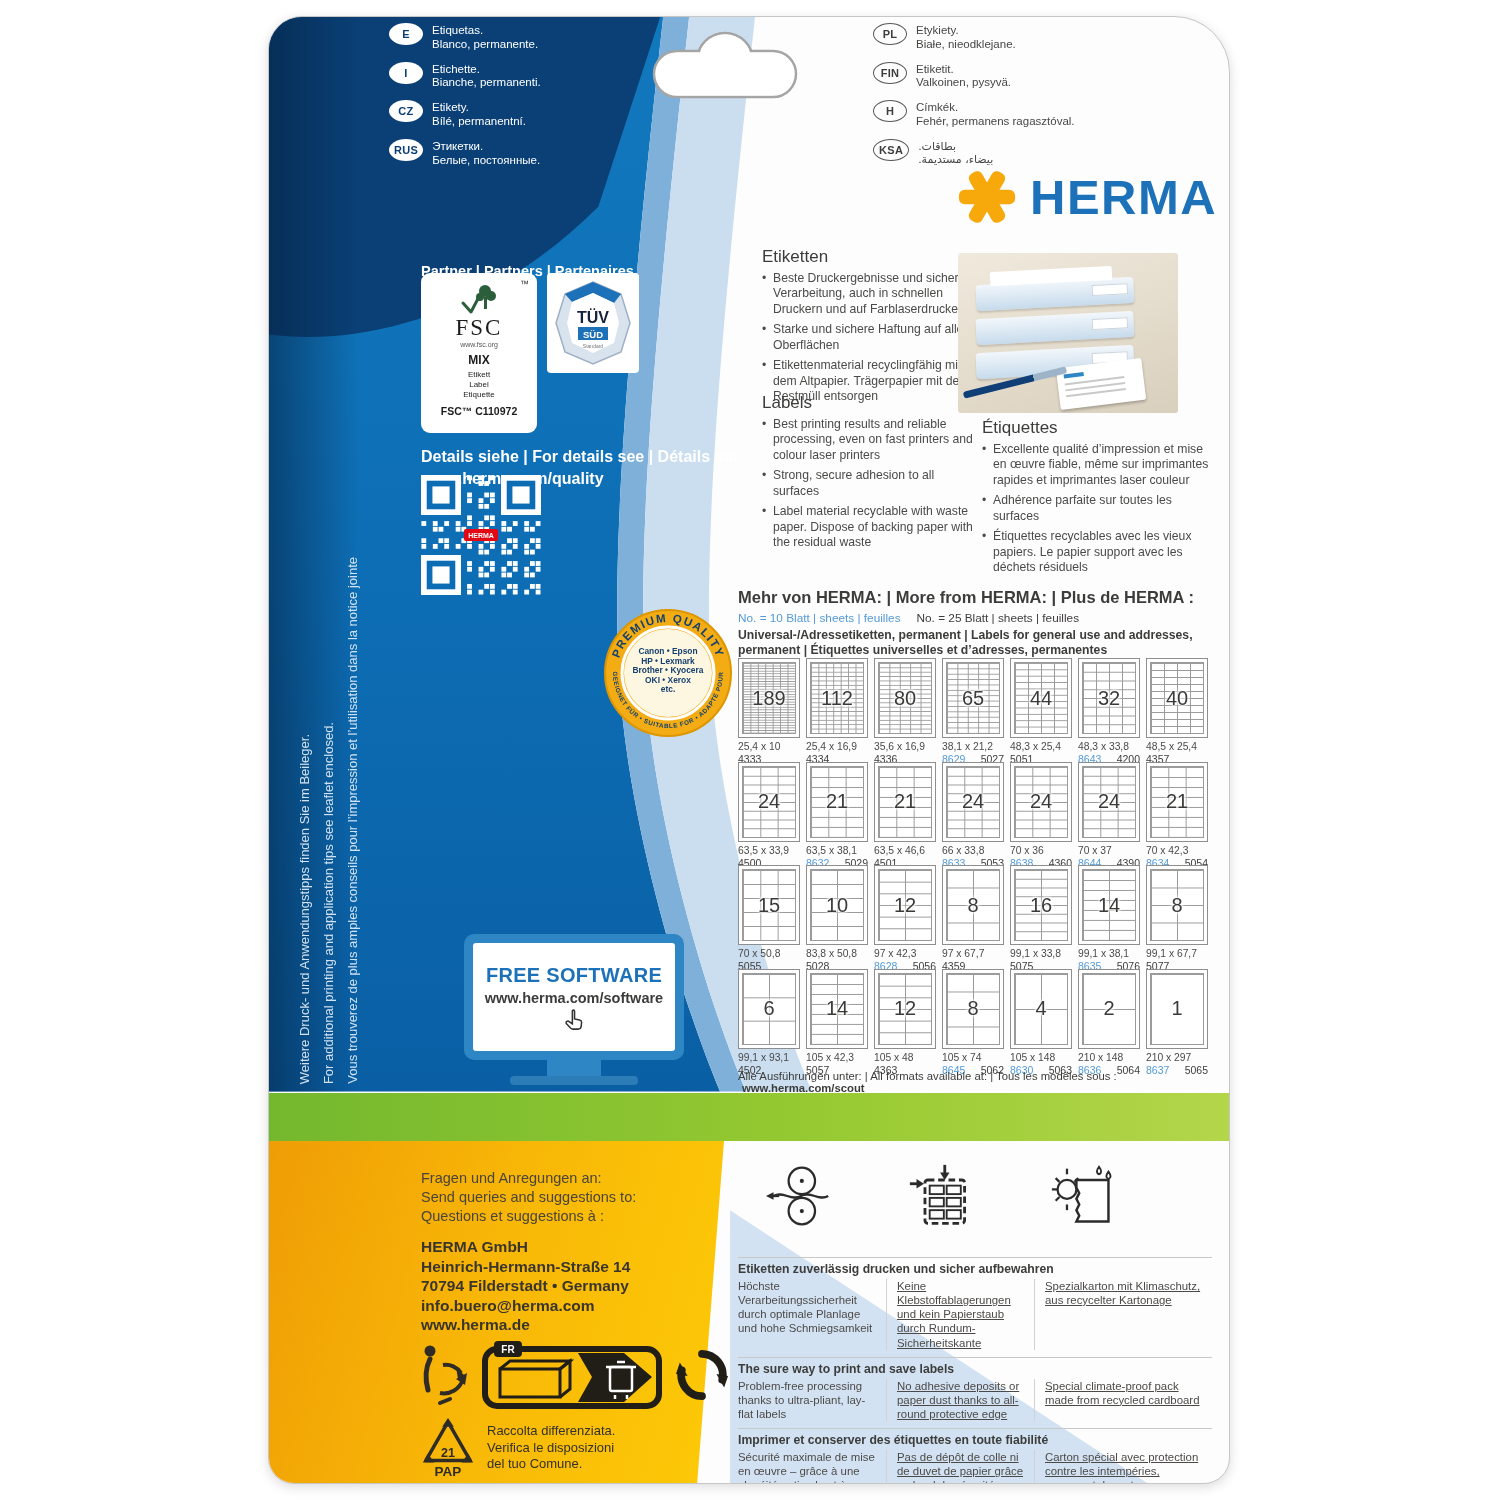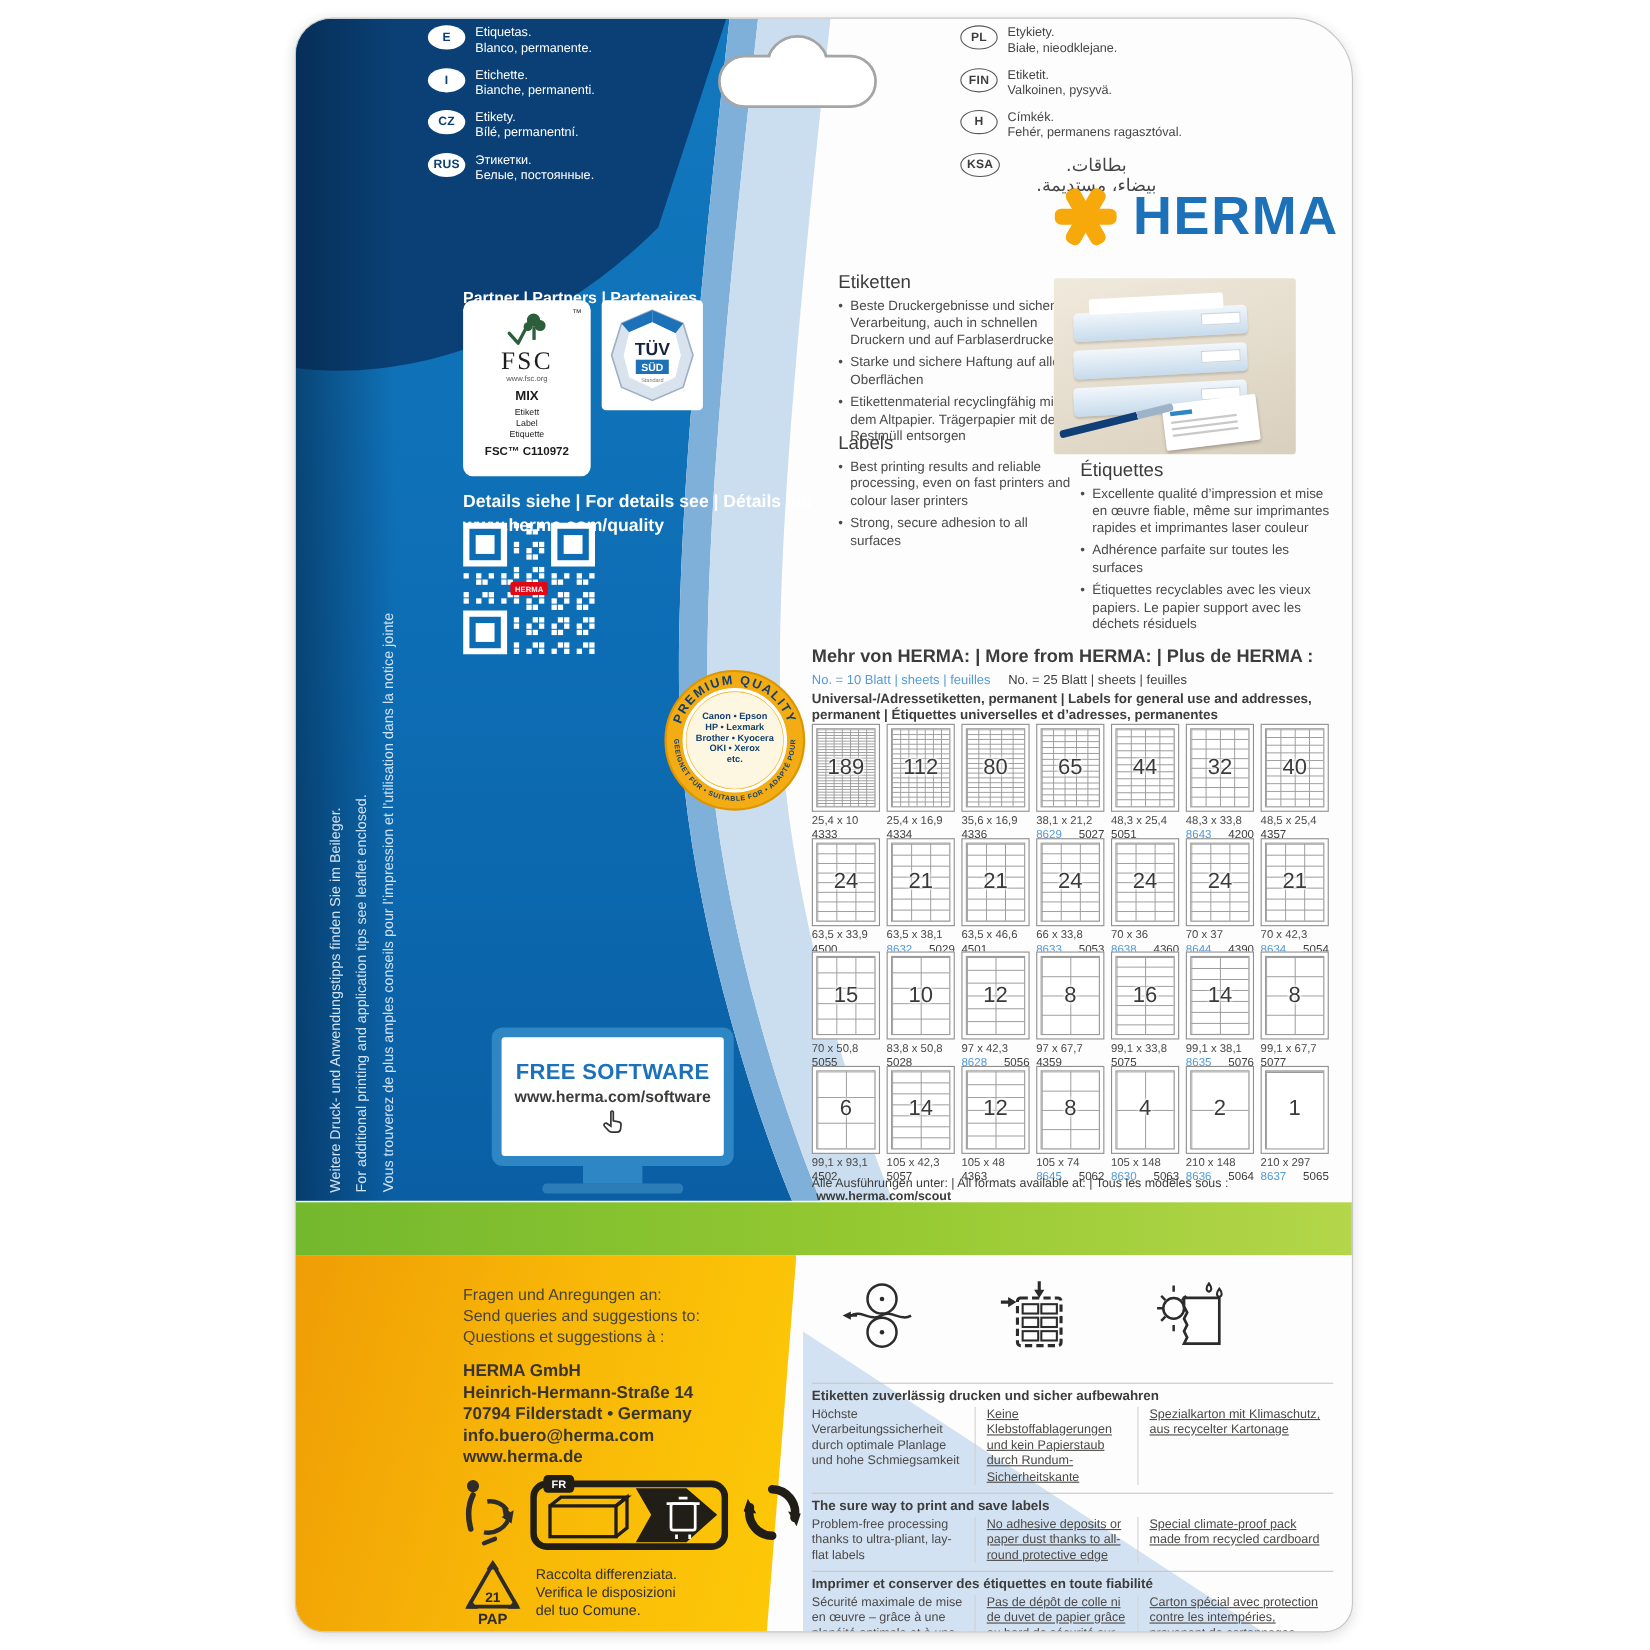--- a/index.html
+++ b/index.html
@@ -21,21 +21,21 @@
   
   .lang-col{display:flex;flex-direction:column;gap:10px;}
   .lang-row{display:flex;gap:9px;align-items:flex-start;}
   .pill{min-width:34px;height:22px;padding:0 5px;border-radius:50%;display:flex;align-items:center;
         justify-content:center;font-weight:bold;font-size:11px;letter-spacing:.3px;}
   .lang-left .pill{background:#fff;color:#0b3e75;}
   .lang-right .pill{background:transparent;color:#3f3d3c;border:1.6px solid #55575a;}
   .lang-lines{font-size:11.5px;line-height:1.2;padding-top:1px;}
   .lang-left .lang-lines{color:#fff;}
   .lang-right .lang-lines{color:#474645;}
-  .lang-lines.rtl{direction:rtl;text-align:center;font-family:"DejaVu Sans",sans-serif;font-size:16px;margin-left:24px;}
+  .lang-lines.rtl{direction:rtl;text-align:left;font-family:"DejaVu Sans",sans-serif;font-size:11px;}
 
   
   .logo{left:687px;top:149px;display:flex;align-items:center;gap:12px;}
   .logo .word{font-size:49px;font-weight:bold;color:#1d71b8;letter-spacing:1.5px;}
 
   
   .partner-h{left:152px;top:246px;color:#fff;font-weight:bold;font-size:14.5px;}
   .fsc{left:152px;top:256px;width:116px;height:160px;background:#fff;border-radius:9px;
        display:flex;flex-direction:column;align-items:center;padding-top:6px;color:#1c1c1c;}
   .fsc .tm{align-self:flex-end;margin-right:8px;font-size:9px;color:#333;height:2px;}
@@ -44,21 +44,21 @@
   .fsc .mix{font-size:12px;font-weight:bold;margin-top:5px;}
   .fsc .fl{font-size:8px;line-height:1.25;text-align:center;margin-top:3px;}
   .fsc .cert{font-size:10.5px;font-weight:bold;margin-top:5px;}
   .tuv{left:278px;top:256px;width:92px;height:100px;background:#fff;border-radius:4px;
        display:flex;align-items:center;justify-content:center;}
   .details{left:152px;top:429px;color:#fff;font-weight:bold;font-size:16px;line-height:1.35;}
   svg.qr{left:152px;top:458px;}
 
   
   svg.badge{left:334px;top:591px;}
-  .software{left:156px;top:917px;width:264px;display:flex;flex-direction:column;align-items:center;}
+  .software{left:173px;top:917px;width:264px;display:flex;flex-direction:column;align-items:center;}
   .monitor{width:220px;background:#2e86c4;border-radius:10px;padding:9px;}
   .screen{background:#fff;border-radius:3px;height:108px;display:flex;flex-direction:column;
           align-items:center;justify-content:center;gap:3px;}
   .sw-title{color:#1d71b8;font-weight:bold;font-size:20px;letter-spacing:.3px;}
   .sw-url{color:#3c3c3b;font-weight:bold;font-size:14.5px;}
   .stand{width:54px;height:16px;background:#2e86c4;}
   .base{width:128px;height:9px;background:#2b7cb7;border-radius:4px;}
 
   
   .side-text{left:28px;bottom:399px;display:flex;gap:9px;align-items:flex-end;position:absolute;z-index:4;}
@@ -448,20 +448,21 @@
       <div class="tray" style="top:96px"></div>
       <div class="paper"></div>
       <div class="bizcard"></div>
       <div class="pen"></div>
     </div>
 
     <div class="z sec sec-en" id="secEn">
         <h3>Labels</h3>
         <div class="b">Best printing results and reliable processing, even on fast printers and colour laser printers</div>
         <div class="b">Strong, secure adhesion to all surfaces</div>
+        <div class="b">Label material recyclable with waste paper. Dispose of backing paper with the residual waste</div>
       </div>
     <div class="z sec sec-fr" id="secFr">
         <h3>Étiquettes</h3>
         <div class="b">Excellente qualité d’impression et mise en œuvre fiable, même sur imprimantes rapides et imprimantes laser couleur</div>
         <div class="b">Adhérence parfaite sur toutes les surfaces</div>
         <div class="b">Étiquettes recyclables avec les vieux papiers. Le papier support avec les déchets résiduels</div>
       </div>
 
     <div class="z more-h">Mehr von HERMA:  |  More from HERMA:  |  Plus de HERMA :</div>
     <div class="z more-note">

